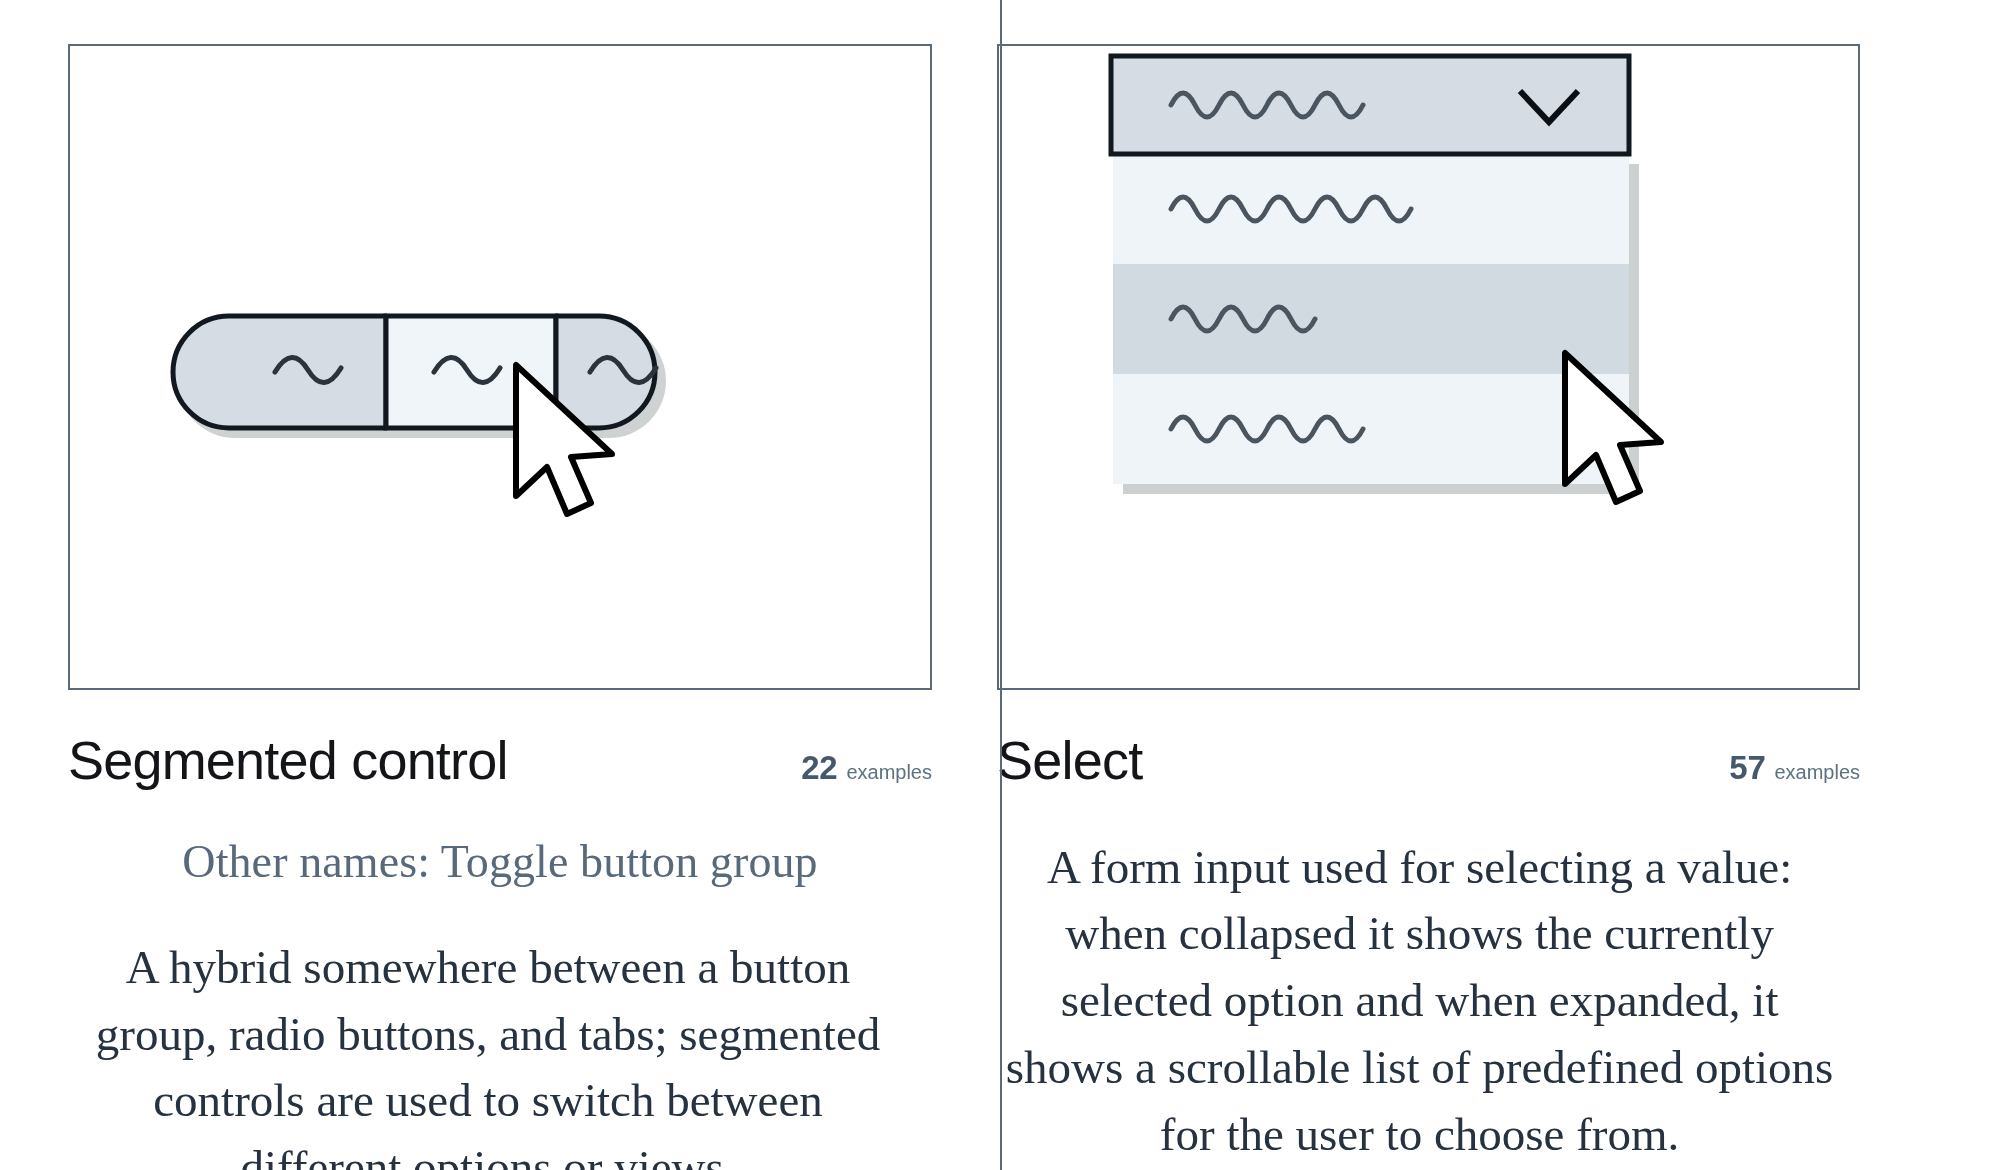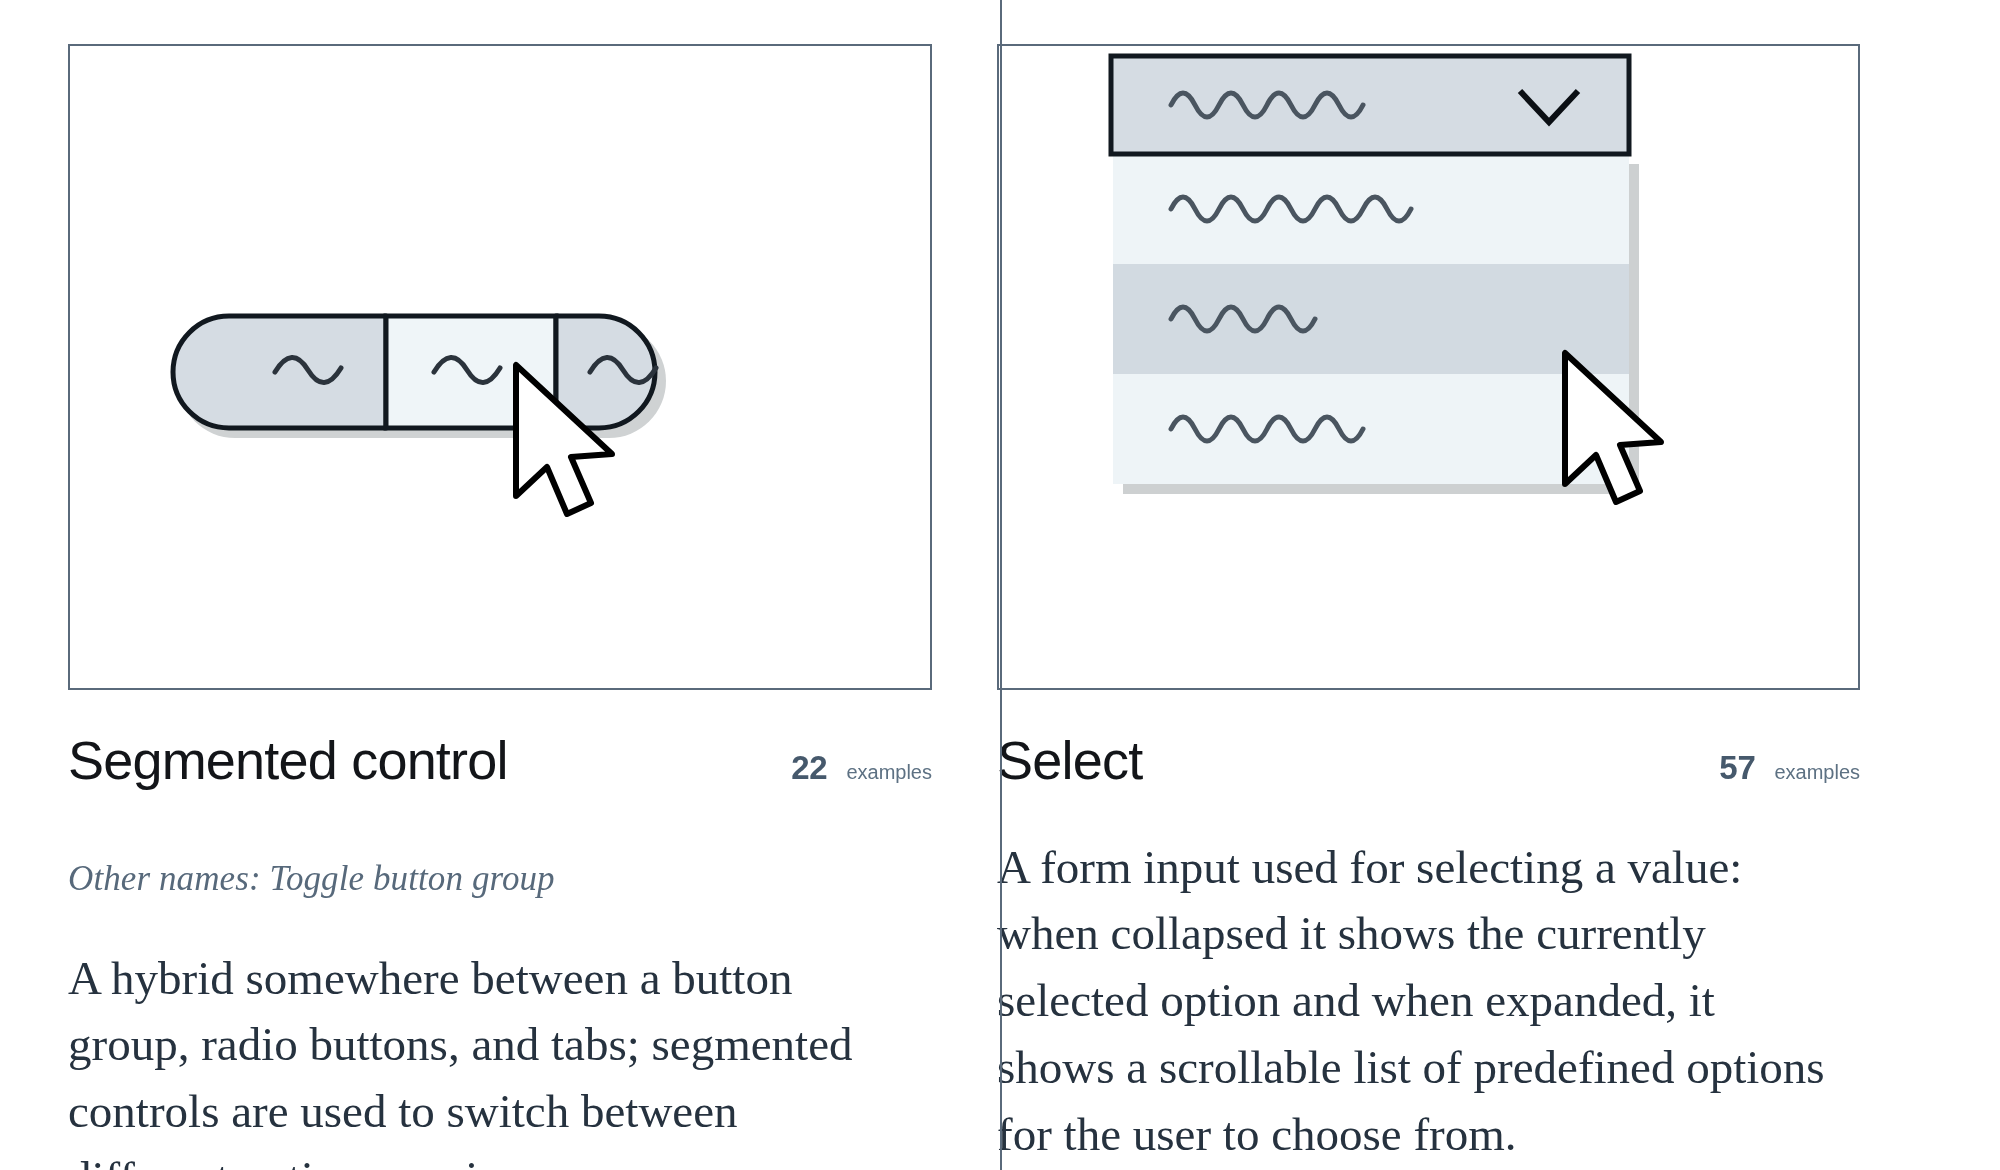--- a/index.html
+++ b/index.html
@@ -15,20 +15,21 @@
     font-family: "Liberation Sans", sans-serif;
     overflow: hidden;
     position: relative;
   }
 
   .page {
     position: absolute;
     inset: 0;
     display: flex;
     flex-direction: row;
+    text-align: center;
   }
 
   
   .column {
     position: relative;
     height: 1170px;
   }
   .column.left  { width: 1000px; }
   .column.right { width: 1162px; }
 
@@ -80,43 +81,42 @@
     font-weight: 400;
     letter-spacing: -0.8px;
     color: #131519;
     line-height: 1.05;
     white-space: nowrap;
   }
   .count-wrap {
     white-space: nowrap;
     display: flex;
     align-items: baseline;
-    gap: 19px;
+    gap: 9px;
   }
   .count-num {
     font-family: "Liberation Sans", sans-serif;
     font-size: 33px;
     font-weight: 700;
     color: #46596c;
     letter-spacing: -0.3px;
   }
   .count-word {
     font-family: "Liberation Sans", sans-serif;
     font-size: 20px;
     font-weight: 400;
     color: #5d7183;
   }
 
   
   .alt-names {
     font-family: "Liberation Serif", serif;
-    font-style: italic;
-    font-size: 35px;
+    font-size: 46px;
     color: #57697b;
-    margin-top: 69px;
+    margin-top: 45px;
     line-height: 1.2;
     letter-spacing: 0.1px;
   }
 
   
   .description {
     font-family: "Liberation Serif", serif;
     font-size: 47px;
     color: #26323f;
     line-height: 1.42;

